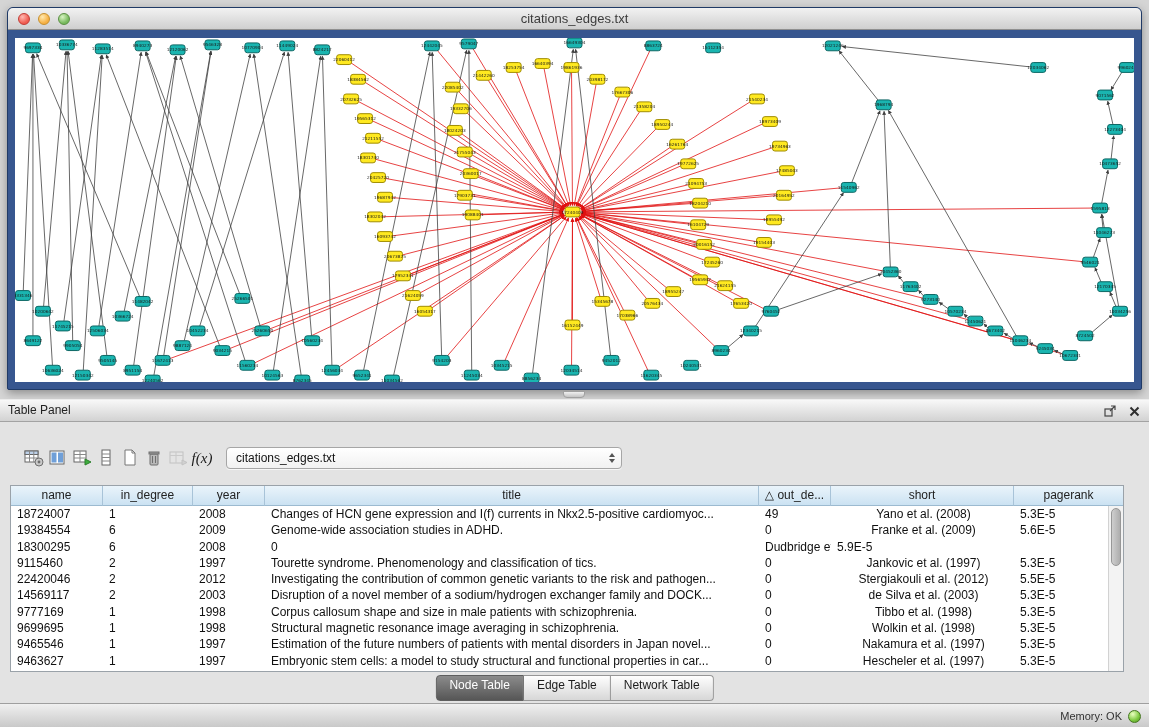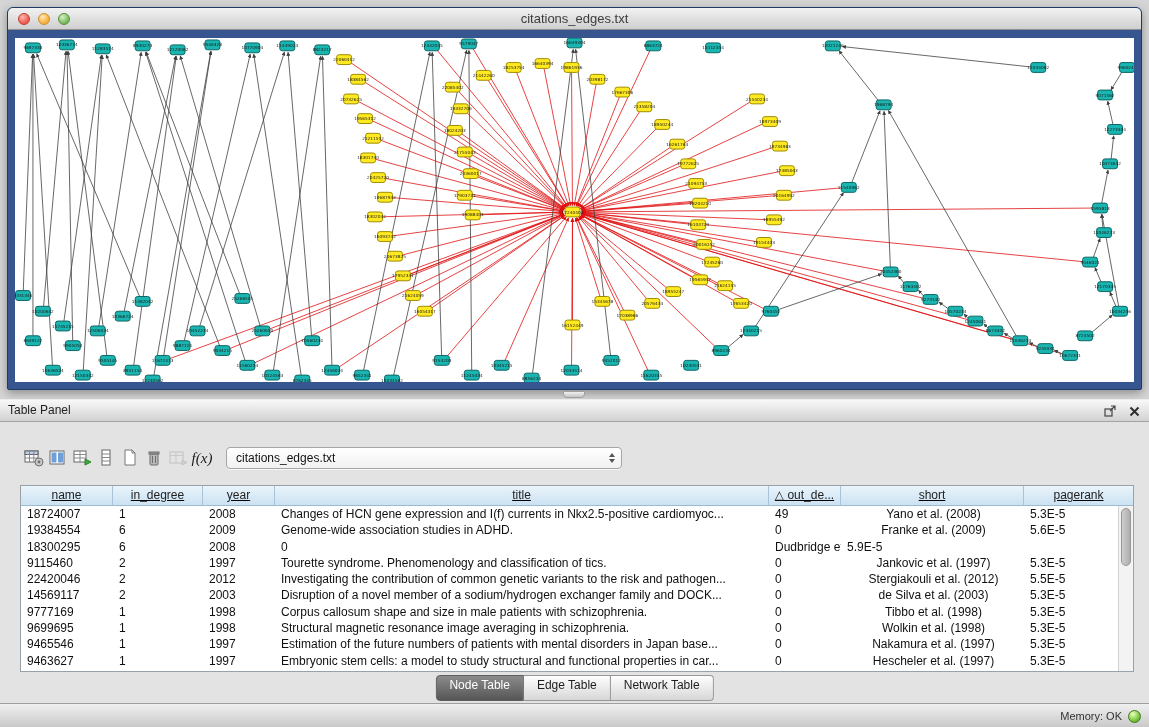--- a/index.html
+++ b/index.html
@@ -45,22 +45,22 @@
 
   .dropdown { margin-left:12px; width:396px; height:22px; background:linear-gradient(#ffffff,#f1f1f1);
               border:1px solid #a6a6a6; border-radius:4px; display:flex; align-items:center;
               justify-content:space-between; padding:0 6px 0 9px; font-size:12px; color:#111;
               box-shadow:0 1px 0 rgba(255,255,255,.7); cursor:pointer; }
   .dd-arrows { display:flex; flex-direction:column; align-items:center; gap:2px; }
   .dd-arrows .up   { width:0; height:0; border-left:3.5px solid transparent; border-right:3.5px solid transparent; border-bottom:4.5px solid #555; }
   .dd-arrows .down { width:0; height:0; border-left:3.5px solid transparent; border-right:3.5px solid transparent; border-top:4.5px solid #555; }
 
   
-  .table { position:absolute; left:20px; top:63px; width:1114px; height:187px;
-           background:#ffffff; border:1px solid #9aa2a9;text-decoration:underline; }
+  .table { position:absolute; left:10px; top:63px; width:1114px; height:187px;
+           background:#ffffff; border:1px solid #9aa2a9; }
   .thead { display:grid; grid-template-columns:92px 90px 72px 494px 72px 183px 1fr; height:20px; }
   .th { font-size:12px; line-height:19px; text-align:center; color:#222;
         background:linear-gradient(#eaf4fb,#cbe2f2); border-right:1px solid #a8c3d8;
         border-bottom:1px solid #9cbad0; overflow:hidden; white-space:nowrap; cursor:pointer; }
   .th:last-child { border-right:none; }
   .tbody { position:absolute; top:20px; left:0; right:15px; bottom:0; background:#fff; overflow:hidden; }
   .tr { display:grid; grid-template-columns:92px 90px 72px 494px 72px 183px 1fr; cursor:default; }
   .td { font-size:12px; line-height:16.3px; height:16.3px; padding:0 4px 0 6px;
         white-space:nowrap; overflow:hidden; color:#101010; }
   .td.c5 { text-align:center; }
@@ -672,21 +672,21 @@
             <div class="td c2">1998</div>
             <div class="td c3">Structural magnetic resonance image averaging in schizophrenia.</div>
             <div class="td c4">0</div>
             <div class="td c5">Wolkin et al. (1998)</div>
             <div class="td c6">5.3E-5</div>
           </div>
           <div class="tr">
             <div class="td c0">9465546</div>
             <div class="td c1">1</div>
             <div class="td c2">1997</div>
-            <div class="td c3">Estimation of the future numbers of patients with mental disorders in Japan base...</div>
+            <div class="td c3">Estimation of the future numbers of patients with mental disorders in Japan novel...</div>
             <div class="td c4">0</div>
             <div class="td c5">Nakamura et al. (1997)</div>
             <div class="td c6">5.3E-5</div>
           </div>
           <div class="tr">
             <div class="td c0">9463627</div>
             <div class="td c1">1</div>
             <div class="td c2">1997</div>
             <div class="td c3">Embryonic stem cells: a model to study structural and functional properties in car...</div>
             <div class="td c4">0</div>

